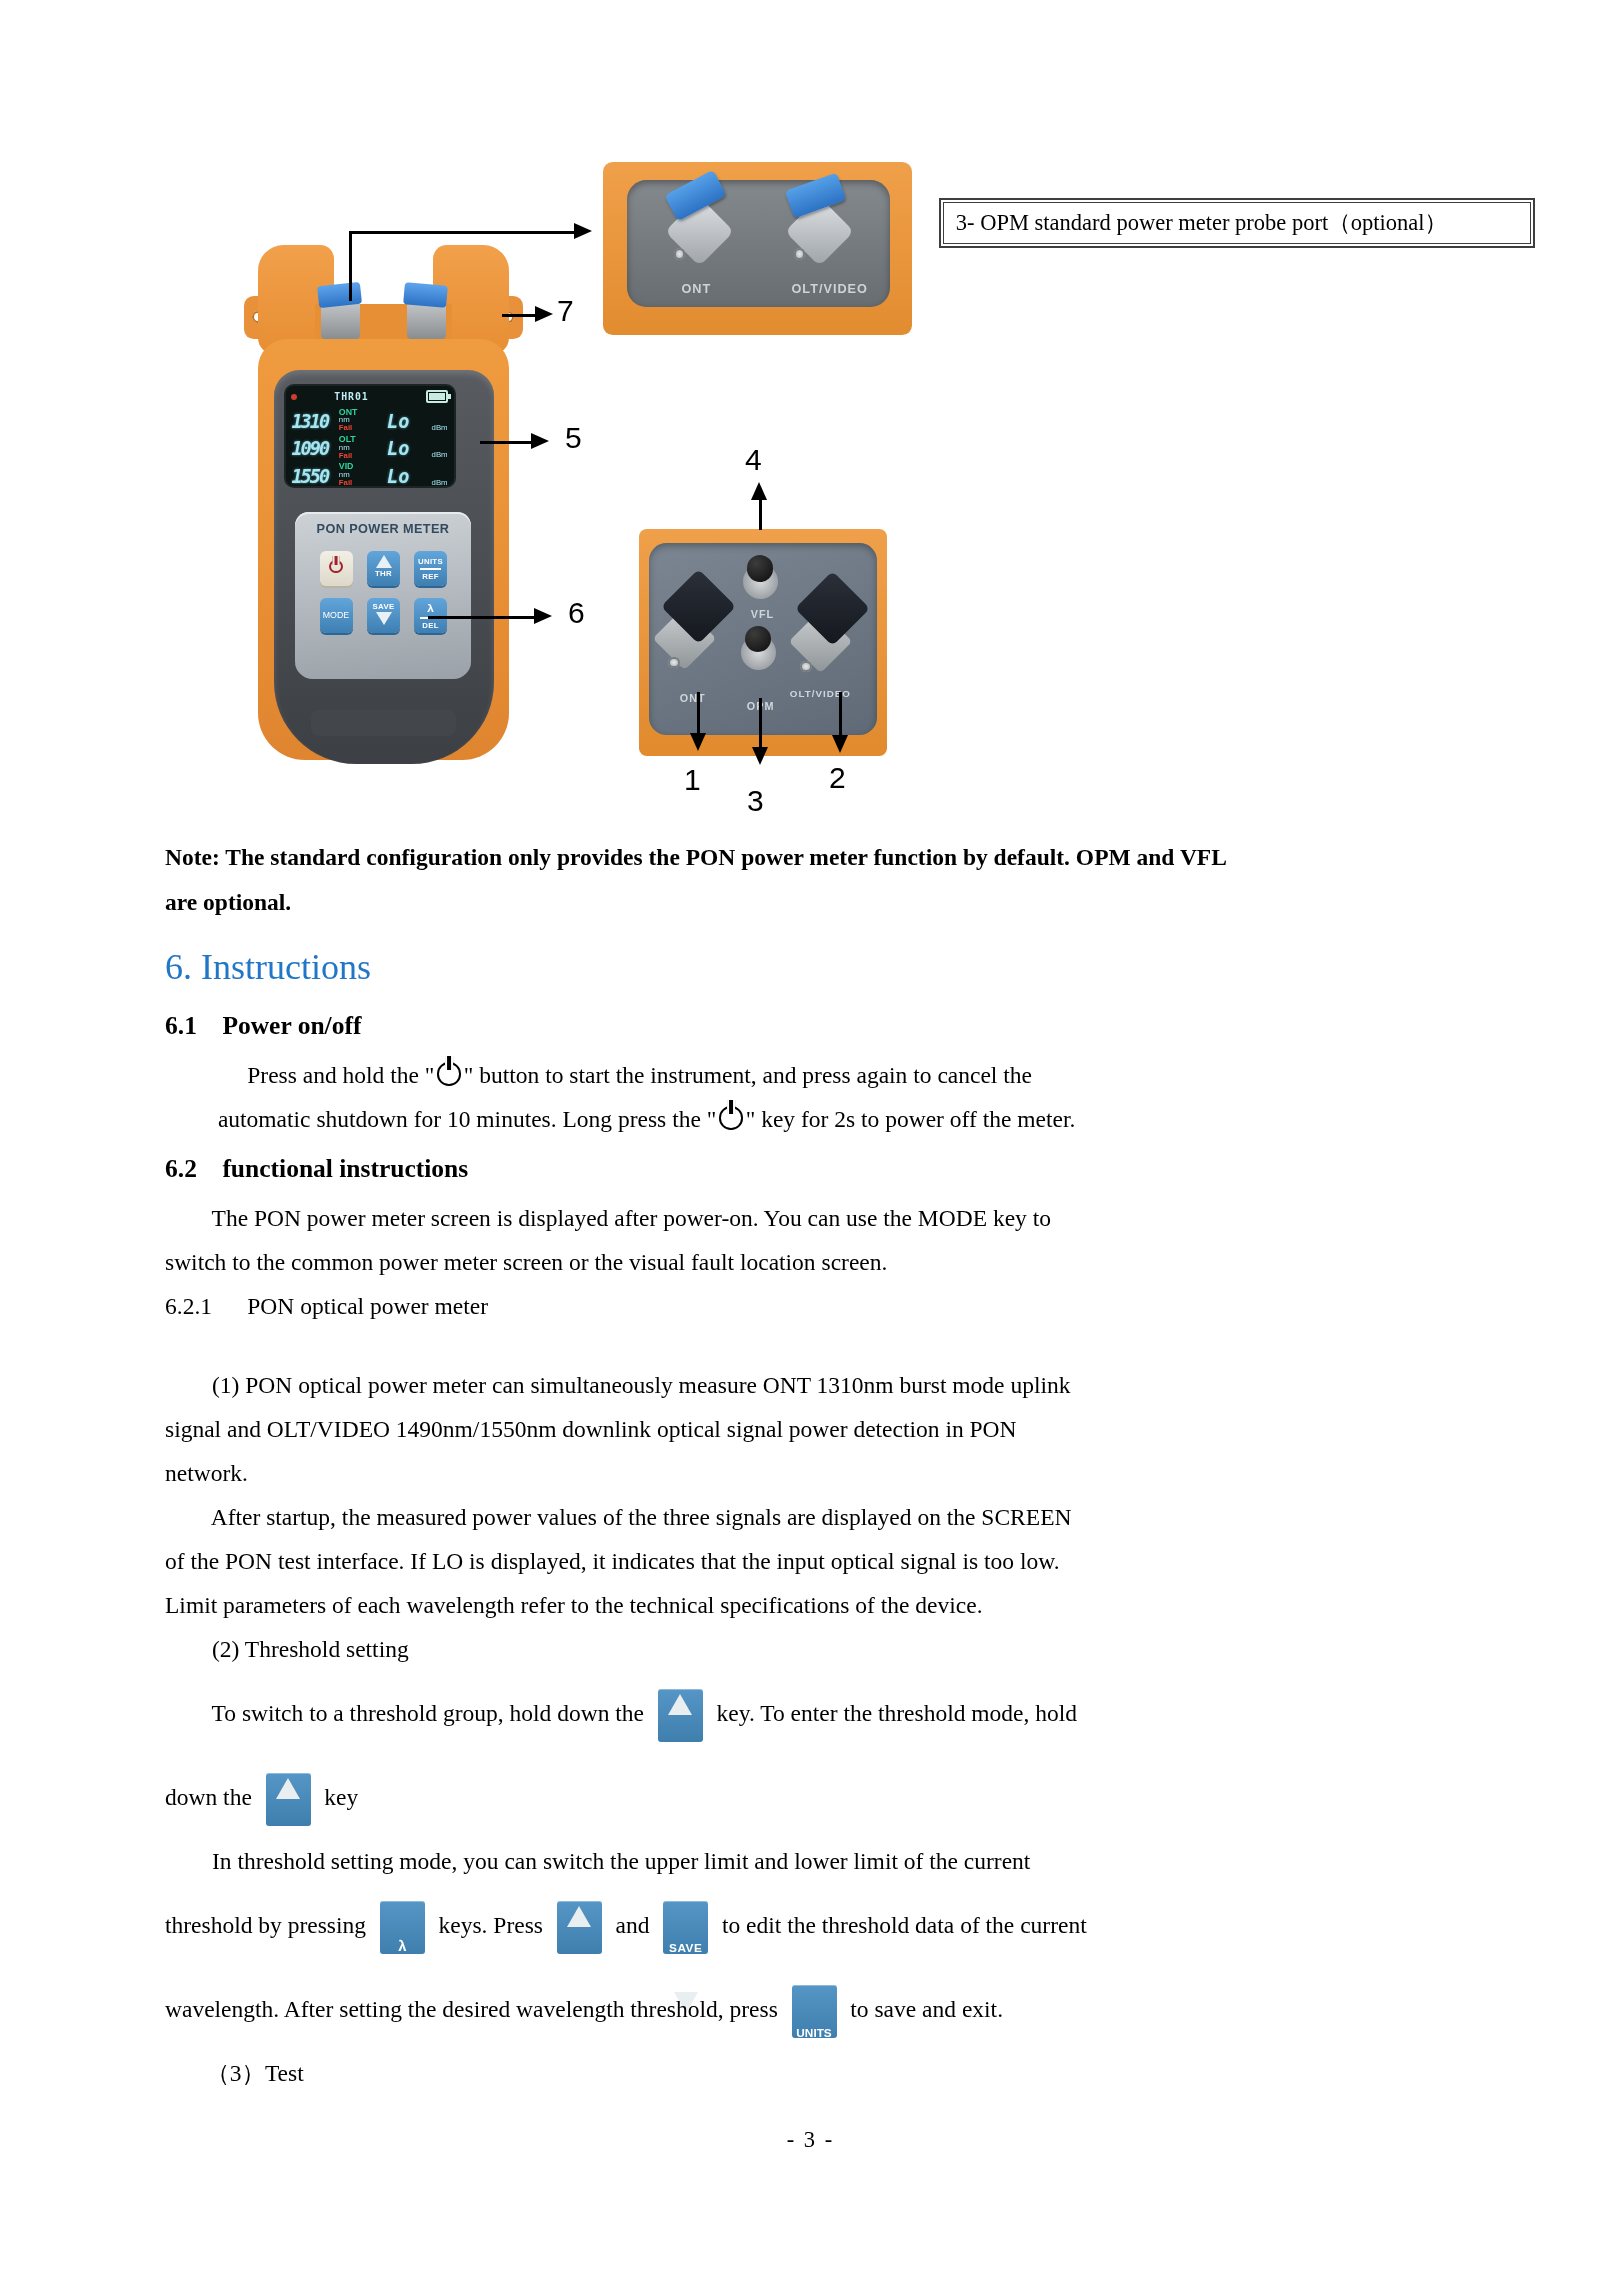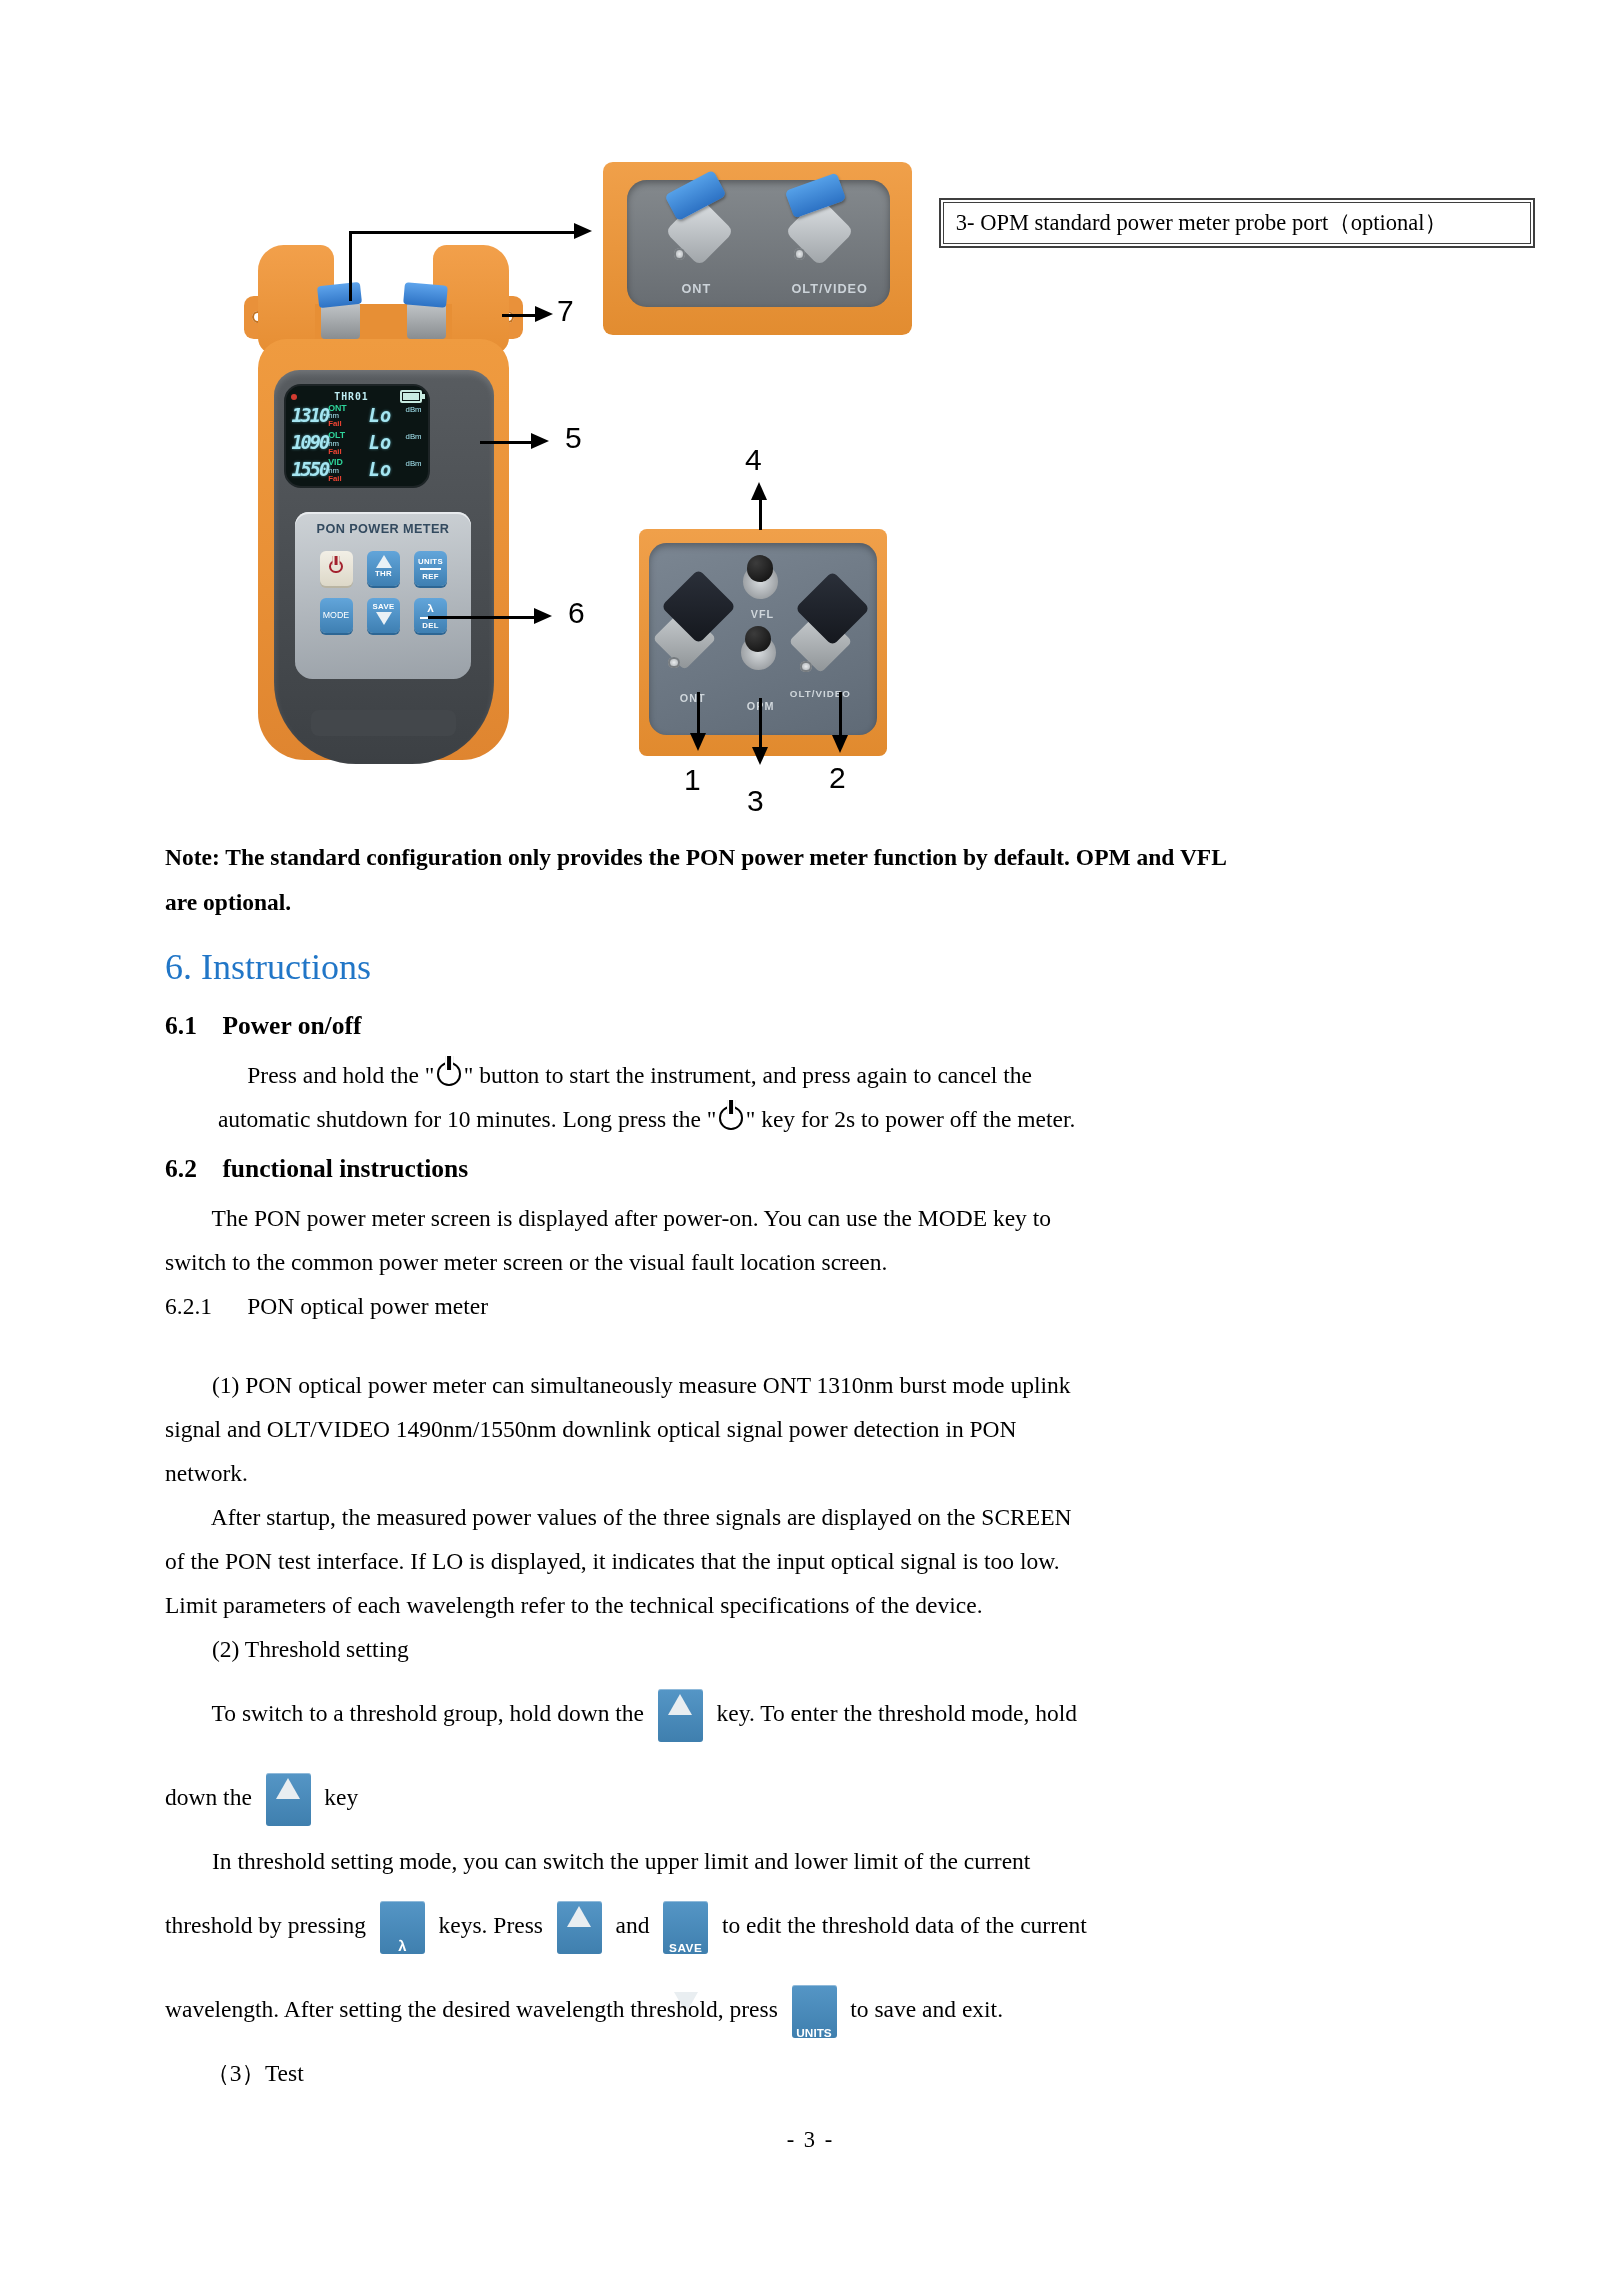--- a/index.html
+++ b/index.html
@@ -19,28 +19,28 @@
   .horn.l{left:0;border-radius:25.5px 13.7px 0 17.6px;}
   .horn.r{right:0;border-radius:13.7px 25.5px 17.6px 0;}
   .bridge{position:absolute;left:57px;top:59px;width:137px;height:57px;background:#e78f35;}
   .dev-body{position:absolute;left:0;top:94px;width:251px;height:421px;background:linear-gradient(180deg,#ef9b40 0%,#e88f35 60%,#df8530 100%);border-radius:29px 29px 47px 47px;}
   .portgrp{position:absolute;top:57px;width:39px;height:39px;}
   .portgrp .metal{position:absolute;left:0;top:0;width:39px;height:37px;background:linear-gradient(#c3c7ca,#898d90);border-radius:3.9px;}
   .portgrp .cap{position:absolute;left:-2.9px;top:-17.6px;width:43px;height:21.6px;background:linear-gradient(#5ea4ec,#2d72c4);border-radius:3.9px;}
   .dev-face{position:absolute;left:15.7px;top:125px;width:220px;height:394px;background:linear-gradient(#585c60,#3c4044);border-radius:25.5px 25.5px 82px 82px;box-shadow:inset 0 3.9px 5.9px rgba(255,255,255,.15);}
   .notch{position:absolute;left:53px;top:465px;width:145px;height:25.5px;background:#43474b;border-radius:7.8px;}
 
-  .lcd{position:absolute;left:25.5px;top:139px;width:146px;height:104px;background:#0b1514;border:2.9px solid #1d2426;border-radius:17px;box-sizing:border-box;}
+  .lcd{position:absolute;left:25.5px;top:139px;width:172px;height:104px;background:#0b1514;border:2.9px solid #1d2426;border-radius:10px;box-sizing:border-box;}
   .lcd-status{display:flex;align-items:center;height:15.7px;padding:2.9px 5.9px 0 5.9px;}
   .dot{width:5.9px;height:5.9px;border-radius:50%;background:#d23b30;}
   .thr-txt{margin-left:37px;font:bold 9.8px "DejaVu Sans Mono",monospace;color:#bfeef5;letter-spacing:1px;}
   .batt{margin-left:auto;width:17.6px;height:8.8px;border:2px solid #c8ece2;border-radius:2px;position:relative;}
   .batt b{position:absolute;left:1px;top:1px;right:1px;bottom:1px;background:#c8ece2;}
   .batt i{position:absolute;right:-4.9px;top:2px;width:2.9px;height:4.9px;background:#c8ece2;}
-  .lcd-row{display:flex;align-items:flex-start;height:27.4px;padding:0 5.9px;}
+  .lcd-row{display:flex;align-items:flex-end;height:27.4px;padding:0 5.9px;}
   .wl{font:bold italic 18.6px "DejaVu Sans Mono",monospace;color:#a5e6f2;width:51px;letter-spacing:-2px;text-shadow:0 0 2.9px rgba(120,220,235,.6);}
   .tagcol{width:35px;line-height:7.8px;font-family:"Liberation Sans",sans-serif;}
   .tag{font-size:8.8px;font-weight:bold;color:#2ed49a;}
   .nm{font-size:7.8px;color:#a5e6f2;}
   .fail{font-size:7.8px;font-weight:bold;color:#ef4434;}
   .val{font:bold italic 18.6px "DejaVu Sans Mono",monospace;color:#a5e6f2;margin-left:15.7px;width:35px;text-shadow:0 0 2.9px rgba(120,220,235,.6);}
   .vu{font-size:7.8px;color:#a5e6f2;margin-left:12px;font-family:"Liberation Sans",sans-serif;}
 
   .panel{position:absolute;left:37px;top:267px;width:176px;height:167px;background:linear-gradient(175deg,#cdd2d6,#9aa1a8);border-radius:13.7px 13.7px 17.6px 17.6px;box-shadow:inset 0 2px 0 #e8ebee;}
   .brand{text-align:center;margin-top:9.8px;font:bold 12.7px "Liberation Sans",sans-serif;color:#334a5f;letter-spacing:0.4px;}

